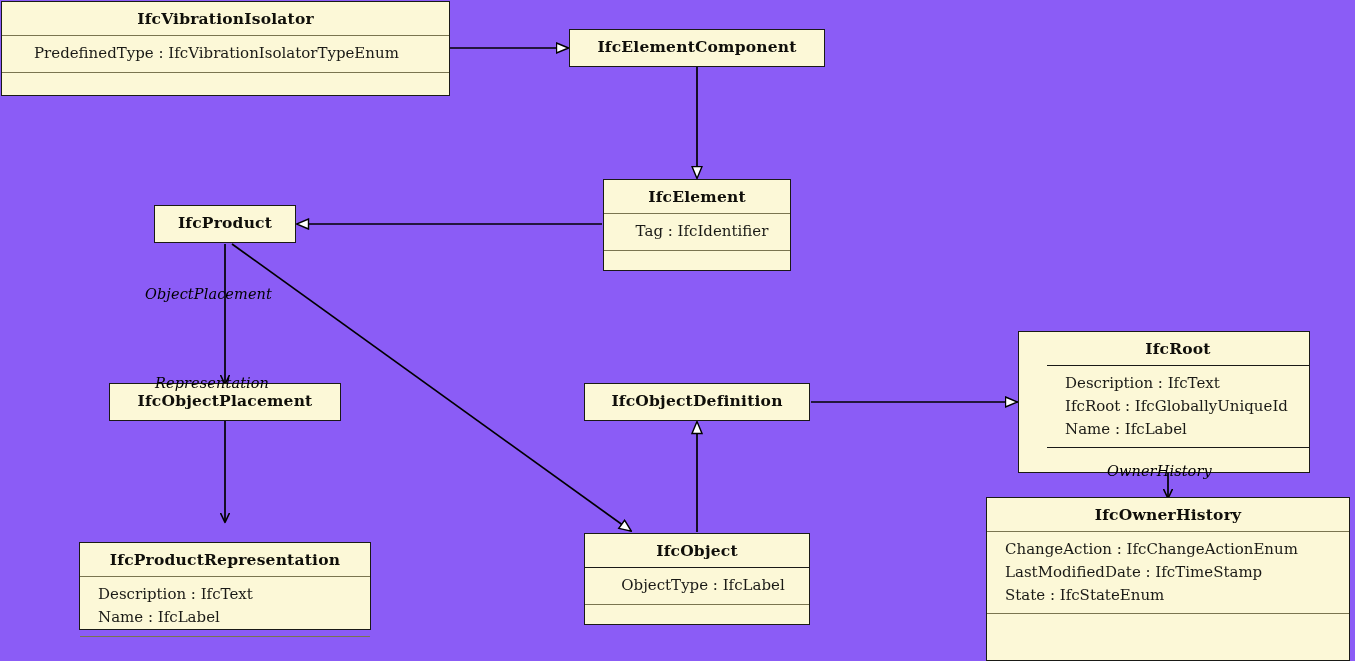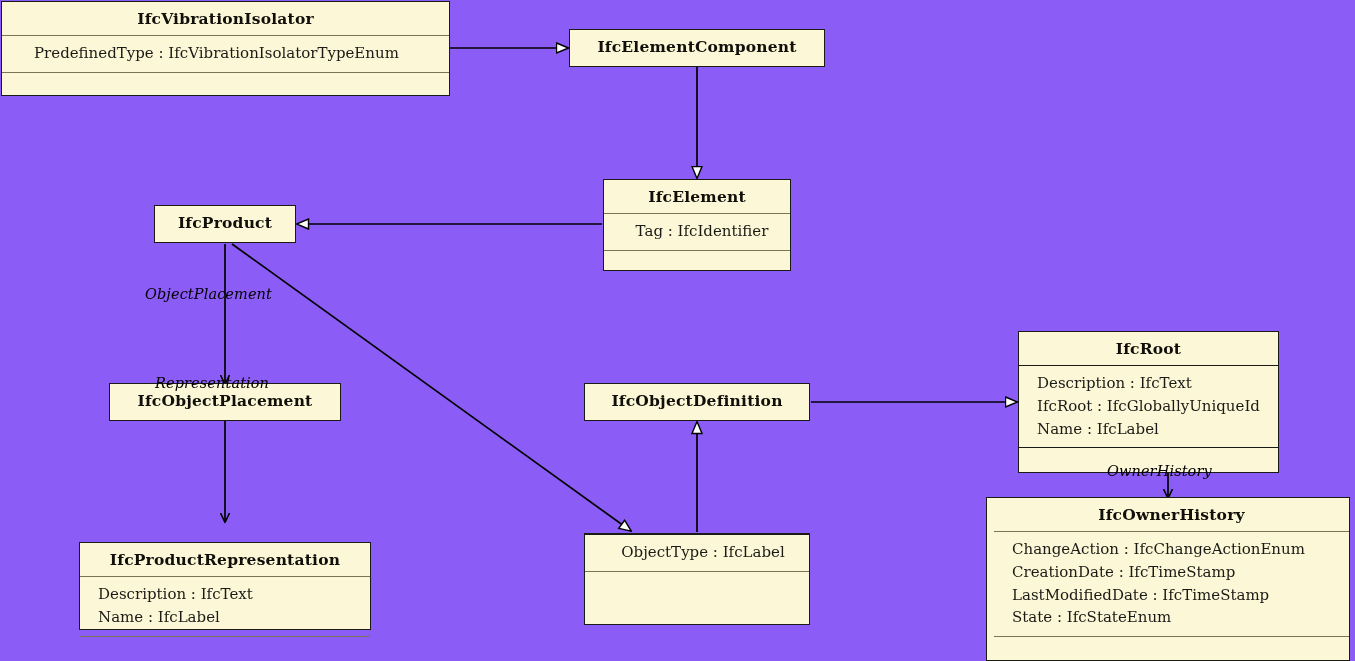--- a/index.html
+++ b/index.html
@@ -154,21 +154,21 @@
   </div>
 
   <div class="uml-class" style="left:109px; top:383px; width:232px; height:38px;">
     <div class="uml-name">IfcObjectPlacement</div>
   </div>
 
   <div class="uml-class" style="left:584px; top:383px; width:226px; height:38px;">
     <div class="uml-name">IfcObjectDefinition</div>
   </div>
 
-  <div class="uml-class" style="left:1018px; top:331px; width:261px; height:142px;">
+  <div class="uml-class" style="left:1018px; top:331px; width:292px; height:142px;padding-left:28px;">
     <div class="uml-name">IfcRoot</div>
     <div class="uml-divider dark"></div>
     <div class="uml-attrs">
       <span class="uml-attr">Description : IfcText</span>
       <span class="uml-attr">IfcRoot : IfcGloballyUniqueId</span>
       <span class="uml-attr">Name : IfcLabel</span>
     </div>
     <div class="uml-divider dark"></div>
     <div class="uml-ops"></div>
   </div>
@@ -178,34 +178,34 @@
     <div class="uml-divider"></div>
     <div class="uml-attrs">
       <span class="uml-attr">Description : IfcText</span>
       <span class="uml-attr">Name : IfcLabel</span>
     </div>
     <div class="uml-divider"></div>
     <div class="uml-ops"></div>
   </div>
 
   <div class="uml-class" style="left:584px; top:533px; width:226px; height:92px;">
+    <div class="uml-name">IfcObject</div>
     <div class="uml-divider dark"></div>
     <div class="uml-attrs" style="text-align:center; padding-left:22px;">
       <span class="uml-attr">ObjectType : IfcLabel</span>
     </div>
     <div class="uml-divider"></div>
     <div class="uml-ops"></div>
   </div>
 
-  <div class="uml-class" style="left:986px; top:497px; width:364px; height:164px;padding-left:7px;">
+  <div class="uml-class" style="left:986px; top:497px; width:364px; height:164px;">
     <div class="uml-name">IfcOwnerHistory</div>
     <div class="uml-divider"></div>
     <div class="uml-attrs">
       <span class="uml-attr">ChangeAction : IfcChangeActionEnum</span>
-      <span class="uml-attr">CreationDate : IfcTimeStamp</span>
       <span class="uml-attr">LastModifiedDate : IfcTimeStamp</span>
       <span class="uml-attr">State : IfcStateEnum</span>
     </div>
     <div class="uml-divider"></div>
     <div class="uml-ops"></div>
   </div>
 
   <div class="edge-label" style="left:145px; top:286px;">ObjectPlacement</div>
   <div class="edge-label" style="left:155px; top:375px;">Representation</div>
   <div class="edge-label" style="left:1107px; top:463px;">OwnerHistory</div>

